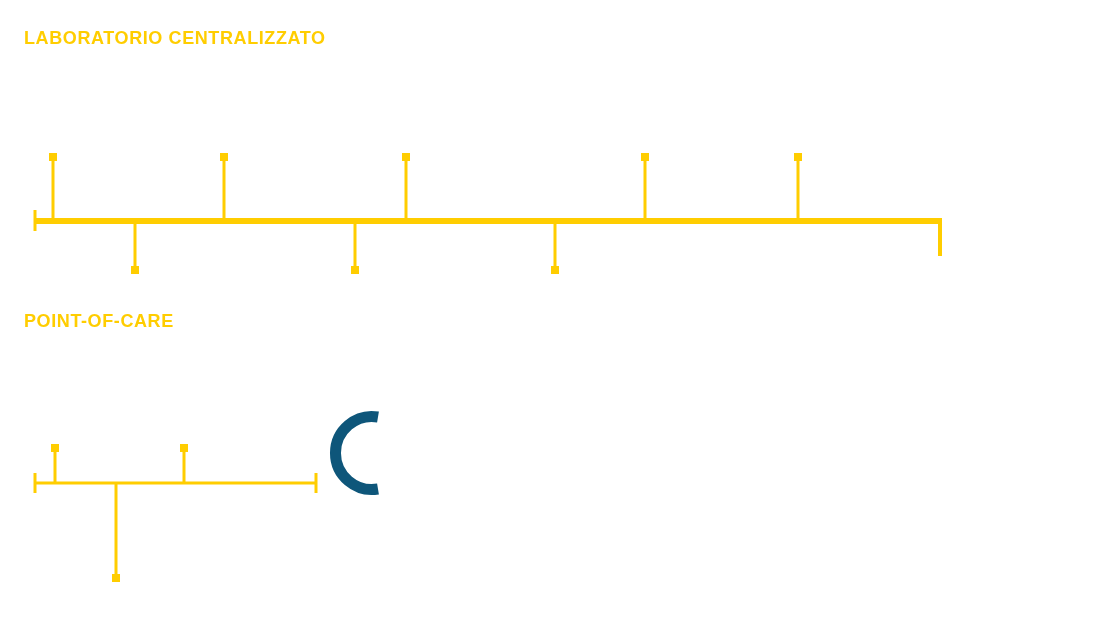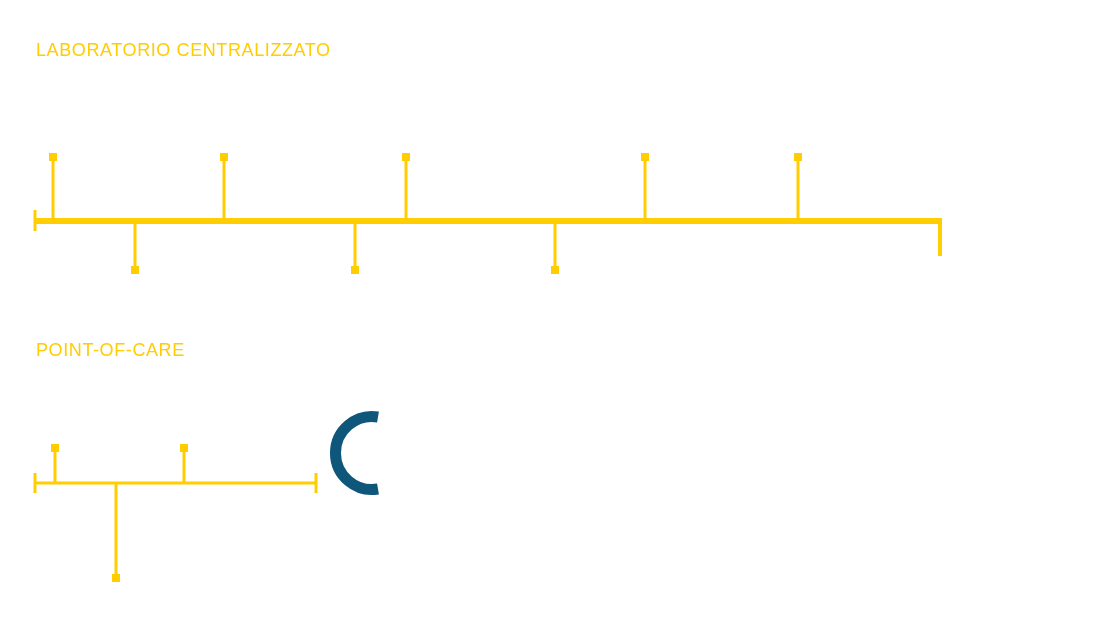--- a/index.html
+++ b/index.html
@@ -11,30 +11,30 @@
   .canvas {
     position: relative;
     width: 1110px;
     height: 625px;
     background: #ffffff;
     overflow: hidden;
   }
   .section-title {
     position: absolute;
     left: 24px;
-    margin: 12px;
+    margin: 0;
     font-size: 18px;
     line-height: 1;
-    font-weight: 400;
+    font-weight: 700;
     letter-spacing: 0.6px;
     color: #FFCD00;
     white-space: nowrap;
   }
   #lab-title { top: 29px; }
-  #poc-title { top: 329px; }
+  #poc-title { top: 312px; }
   #diagram-svg {
     position: absolute;
     left: 0;
     top: 0;
     width: 1110px;
     height: 625px;
   }
 </style>
 </head>
 <body>

